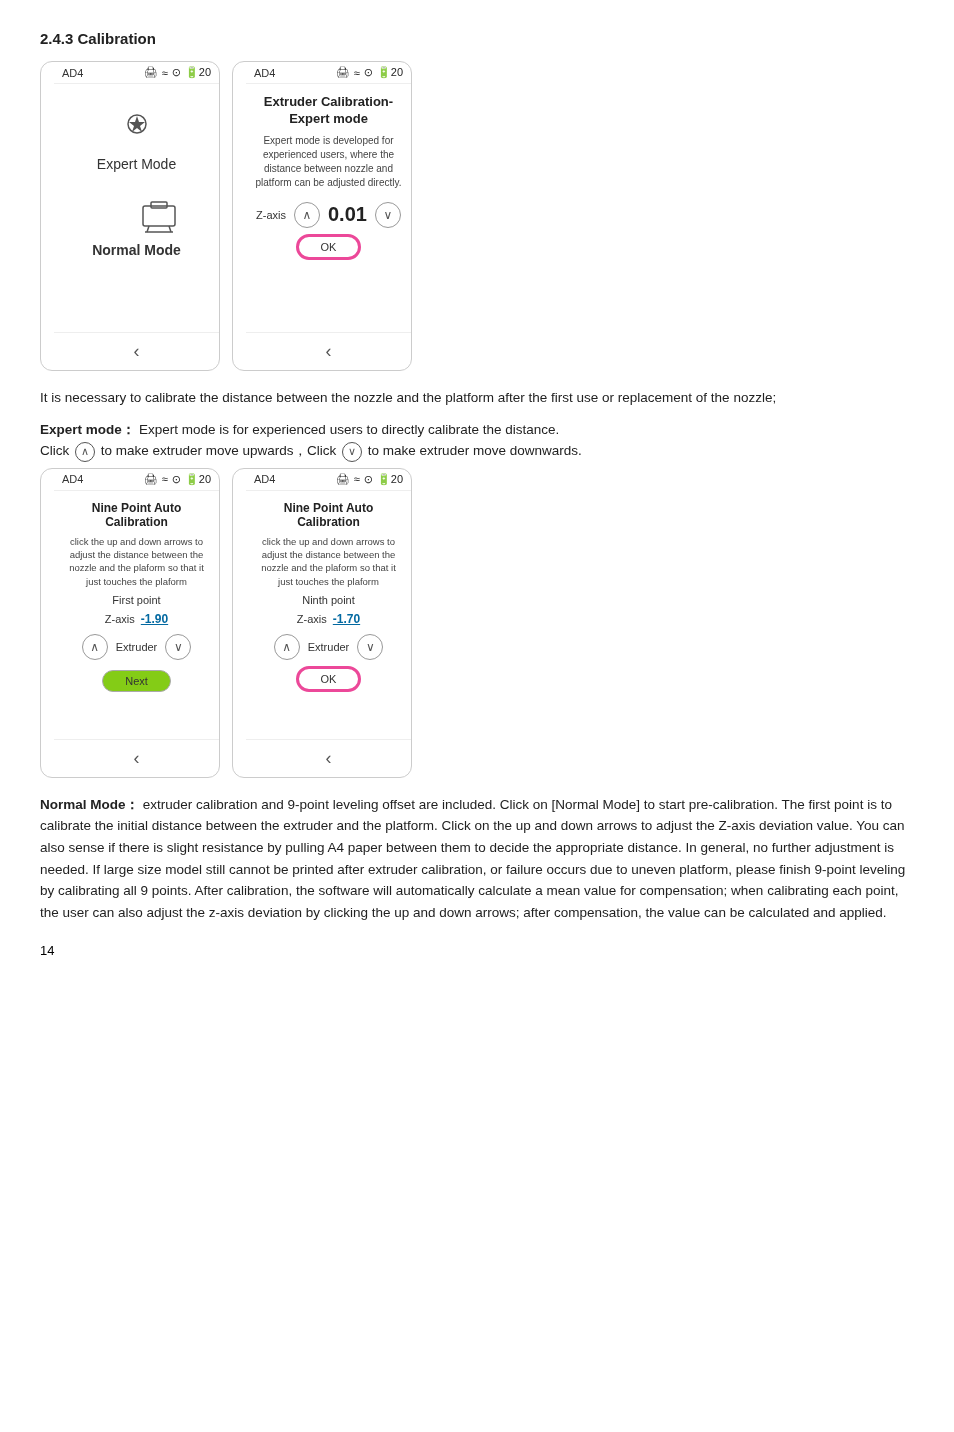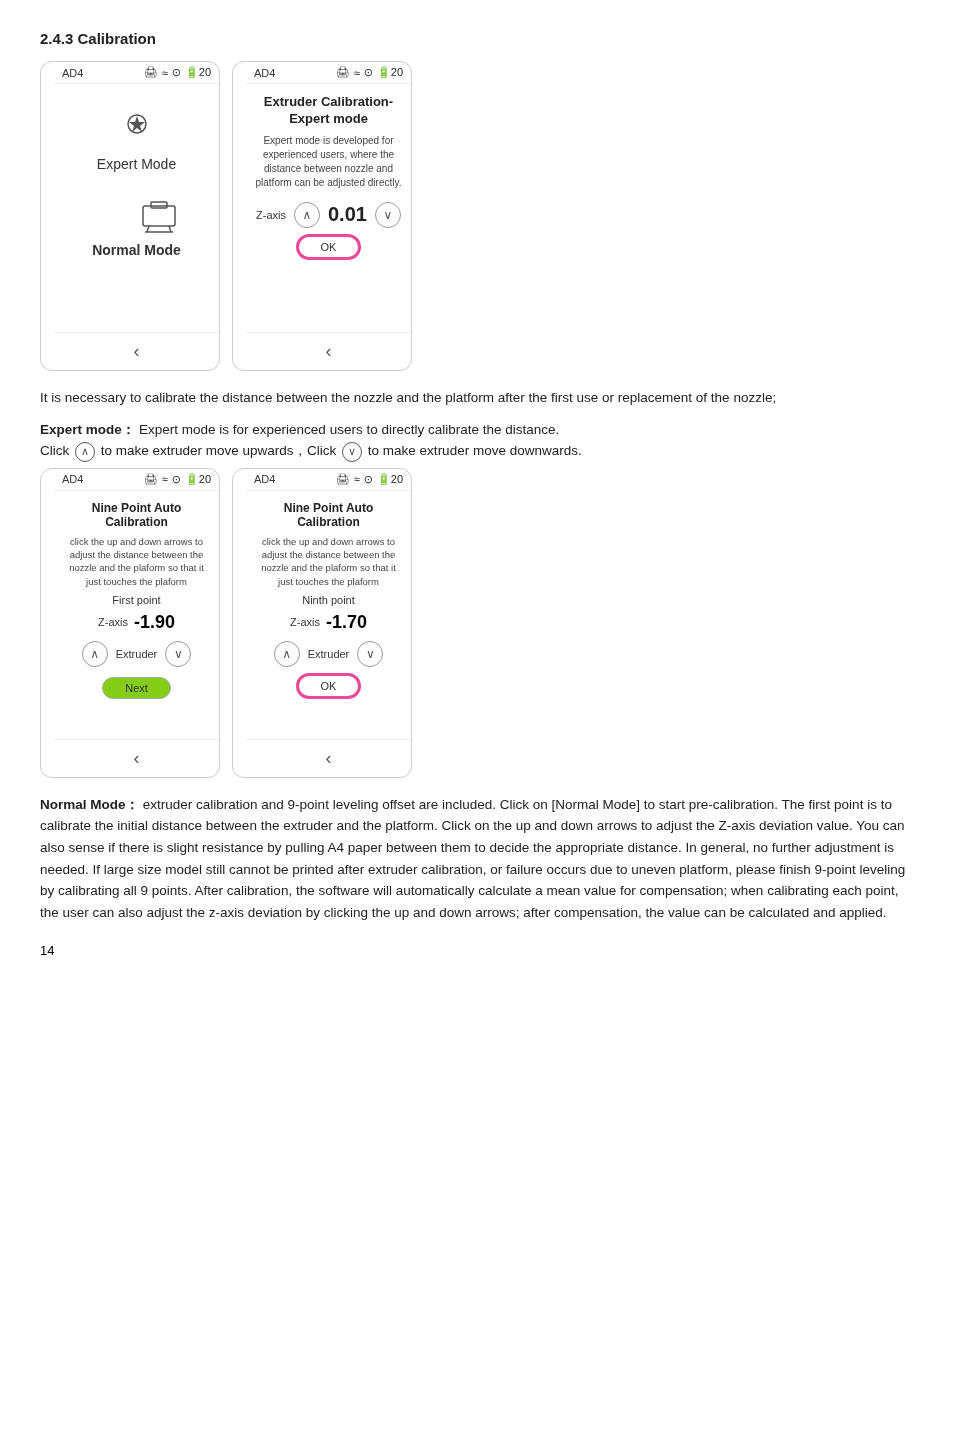--- a/index.html
+++ b/index.html
@@ -194,23 +194,24 @@
       color: #333;
     }
 
     .zaxis-row-np {
       display: flex;
       align-items: center;
       gap: 6px;
     }
 
     .zaxis-val-np {
-      font-size: 18px;
-      font-weight: bold;
-      color: #000000;
+      font-size: 12px;
+      font-weight: bold;
+      color: #0369a1;
+      text-decoration: underline;
     }
 
     .extruder-row {
       display: flex;
       align-items: center;
       gap: 8px;
       margin-top: 2px;
     }
 
     .extruder-label {

